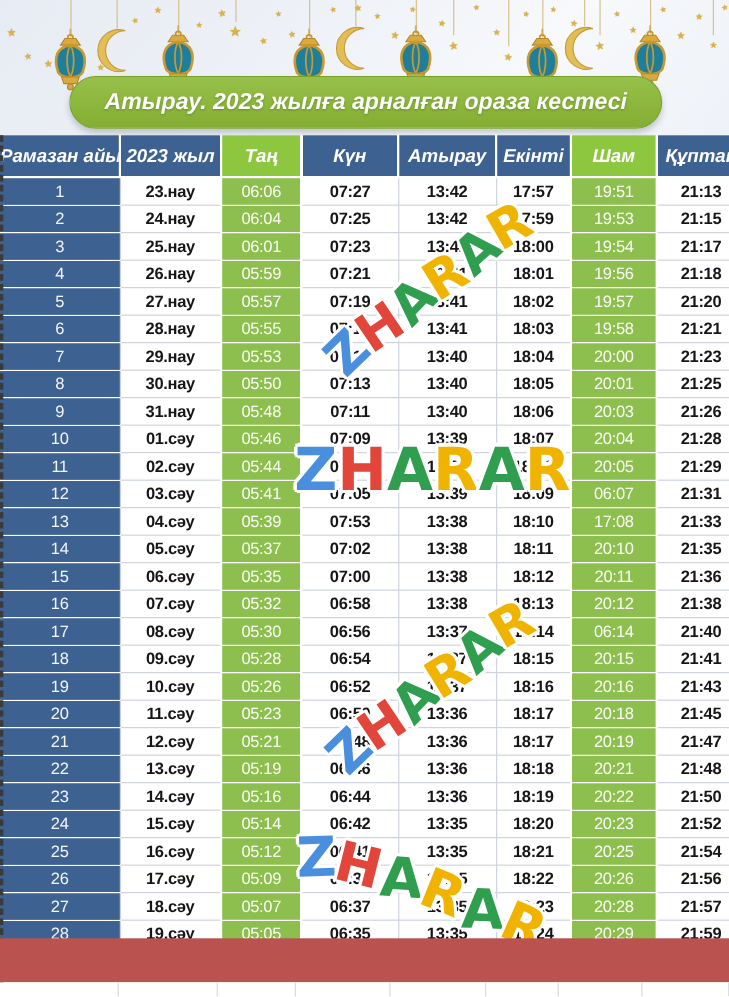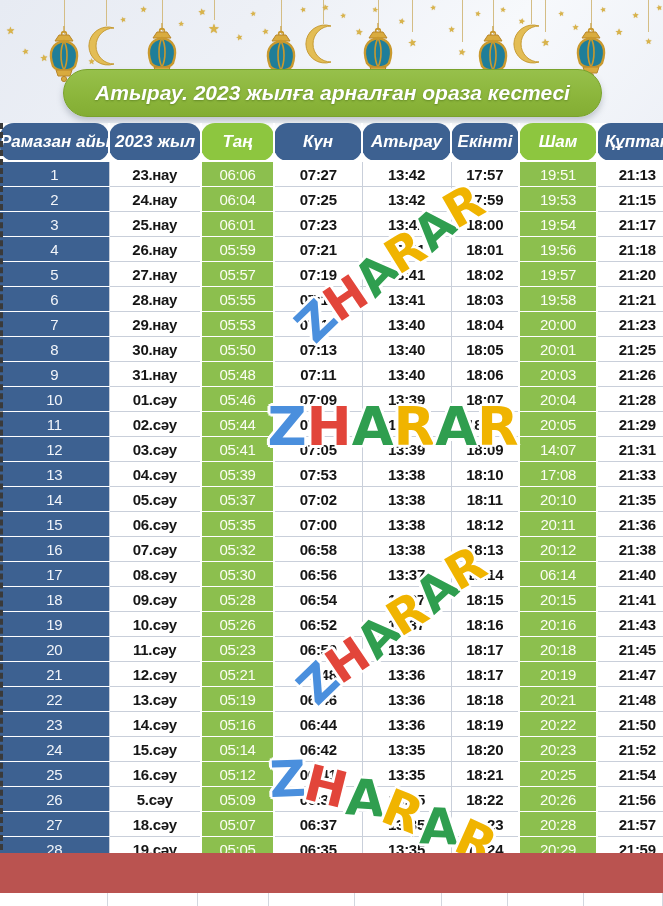--- a/index.html
+++ b/index.html
@@ -28,21 +28,21 @@
   }
   
   table.oraza{
     position:absolute;left:0;top:123px;width:663px;
     border-collapse:collapse;table-layout:fixed;
   }
   table.oraza th,table.oraza td{padding:0;text-align:center;overflow:hidden;white-space:nowrap;}
   table.oraza th{
     height:37px;background:#3d6191;color:#fff;
     font-size:17px;font-weight:bold;font-style:italic;
-    border-left:2px solid #fff;border-bottom:2px solid #fff;border-radius:14px;
+    border-left:2px solid #fff;border-bottom:2px solid #fff;
   }
   table.oraza th:first-child{border-left:none;}
   table.oraza th.green{background:#8dc63f;}
   table.oraza td{height:24px;font-size:15px;letter-spacing:-0.3px;}
   td.daycell{background:#3d6191;color:#f2f5fa;font-weight:400;border-bottom:1px solid rgba(255,255,255,.28);}
   td.whitecell{background:#ffffff;color:#161616;font-weight:700;border:1px solid #c9cfda;}
   td.greencell{
     background:#8cbf4e;color:#fbfdf4;font-weight:400;
     border-left:2px solid #fff;border-right:2px solid #fff;border-bottom:1px solid rgba(255,255,255,.55);
   }
@@ -321,21 +321,21 @@
         <td class="greencell">20:05</td>
         <td class="whitecell">21:29</td>
       </tr>
       <tr>
         <td class="daycell">12</td>
         <td class="whitecell">03.сәу</td>
         <td class="greencell">05:41</td>
         <td class="whitecell">07:05</td>
         <td class="whitecell">13:39</td>
         <td class="whitecell">18:09</td>
-        <td class="greencell">14:07</td>
+        <td class="greencell">06:07</td>
         <td class="whitecell">21:31</td>
       </tr>
       <tr>
         <td class="daycell">13</td>
         <td class="whitecell">04.сәу</td>
         <td class="greencell">05:39</td>
         <td class="whitecell">07:53</td>
         <td class="whitecell">13:38</td>
         <td class="whitecell">18:10</td>
         <td class="greencell">17:08</td>
@@ -456,21 +456,21 @@
         <td class="whitecell">16.сәу</td>
         <td class="greencell">05:12</td>
         <td class="whitecell">06:41</td>
         <td class="whitecell">13:35</td>
         <td class="whitecell">18:21</td>
         <td class="greencell">20:25</td>
         <td class="whitecell">21:54</td>
       </tr>
       <tr>
         <td class="daycell">26</td>
-        <td class="whitecell">5.сәу</td>
+        <td class="whitecell">17.сәу</td>
         <td class="greencell">05:09</td>
         <td class="whitecell">06:39</td>
         <td class="whitecell">13:35</td>
         <td class="whitecell">18:22</td>
         <td class="greencell">20:26</td>
         <td class="whitecell">21:56</td>
       </tr>
       <tr>
         <td class="daycell">27</td>
         <td class="whitecell">18.сәу</td>

